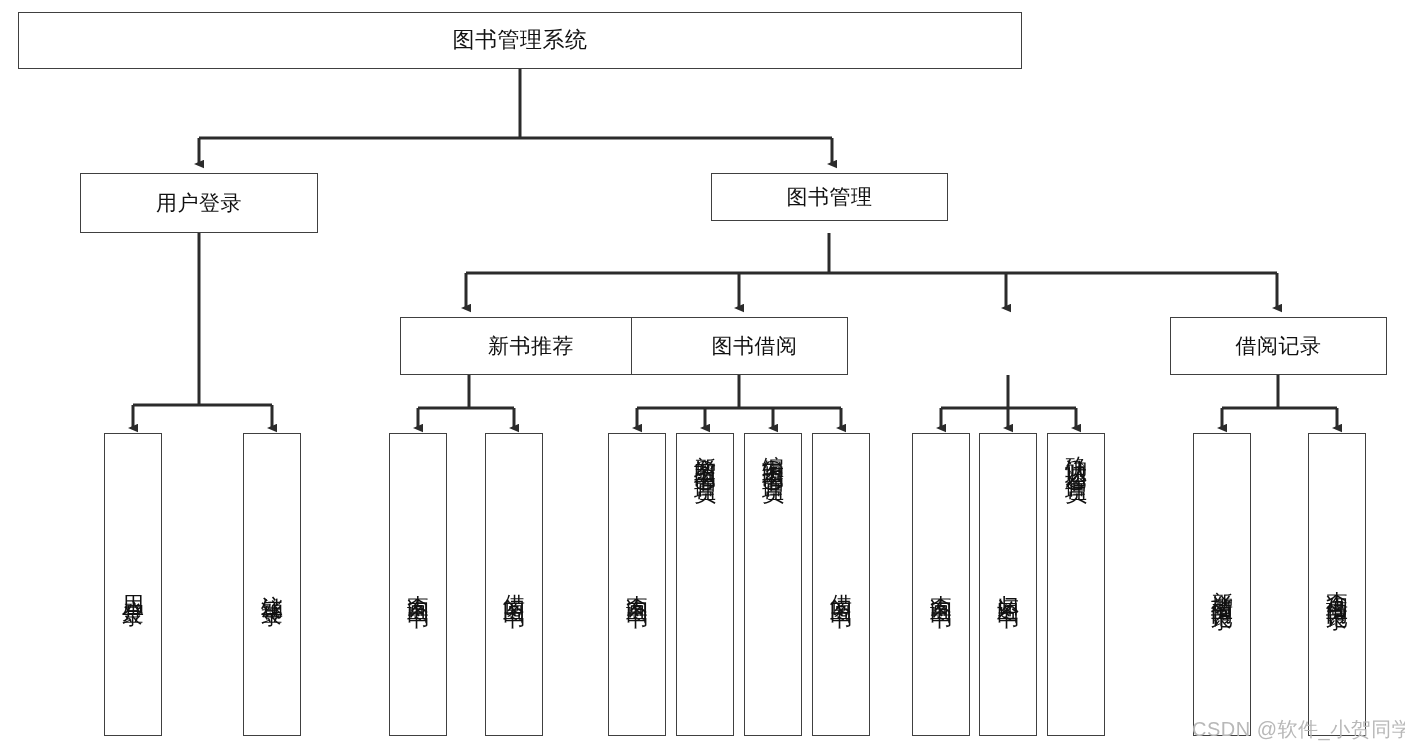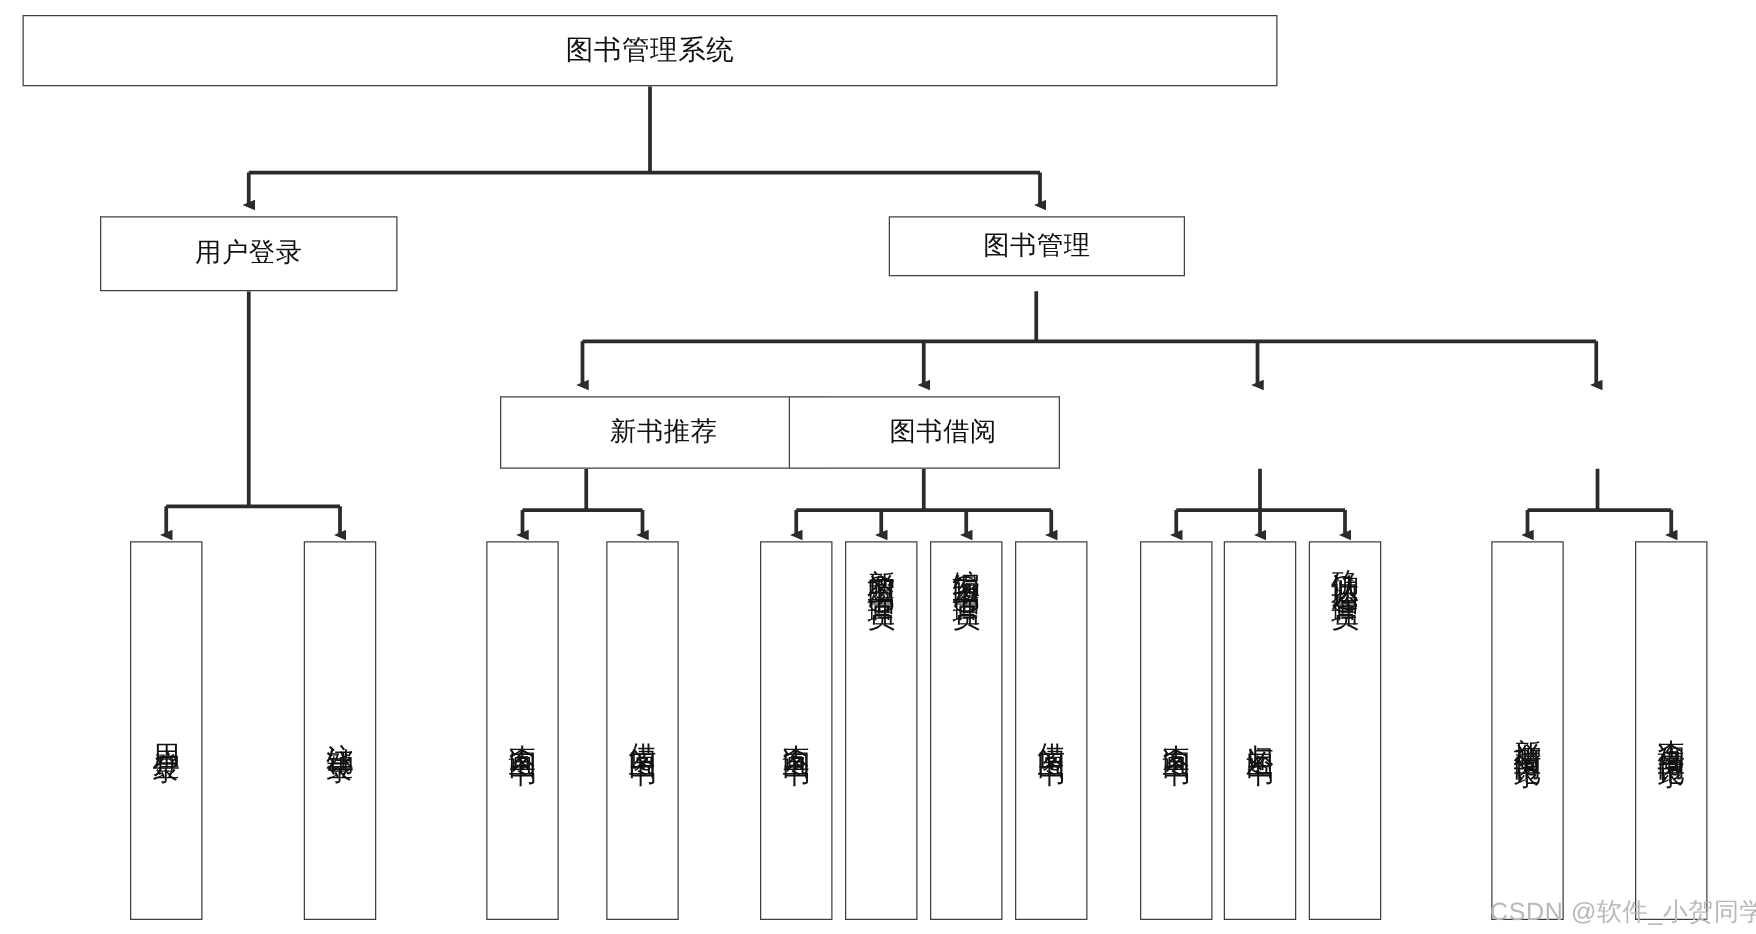--- a/index.html
+++ b/index.html
@@ -153,20 +153,23 @@
 
   <div class="node horiz" style="left:361px; top:317px; width:262px; height:58px;margin-left:39px;">
     <span class="label">新书推荐</span>
   </div>
 
   <div class="node horiz" style="left:631px; top:317px; width:217px; height:58px;padding-left:30px;">
     <span class="label">图书借阅</span>
   </div>
 
 
+  <div class="node horiz" style="left:1170px; top:317px; width:217px; height:58px;">
+    <span class="label">借阅记录</span>
+  </div>
 
   <div class="node vert center" style="left:104px; top:433px; width:58px; height:303px;">
     <span class="label">用户登录</span>
   </div>
 
   <div class="node vert center" style="left:243px; top:433px; width:58px; height:303px;">
     <span class="label">注销登录</span>
   </div>
 
   <div class="node vert center" style="left:389px; top:433px; width:58px; height:303px;">

